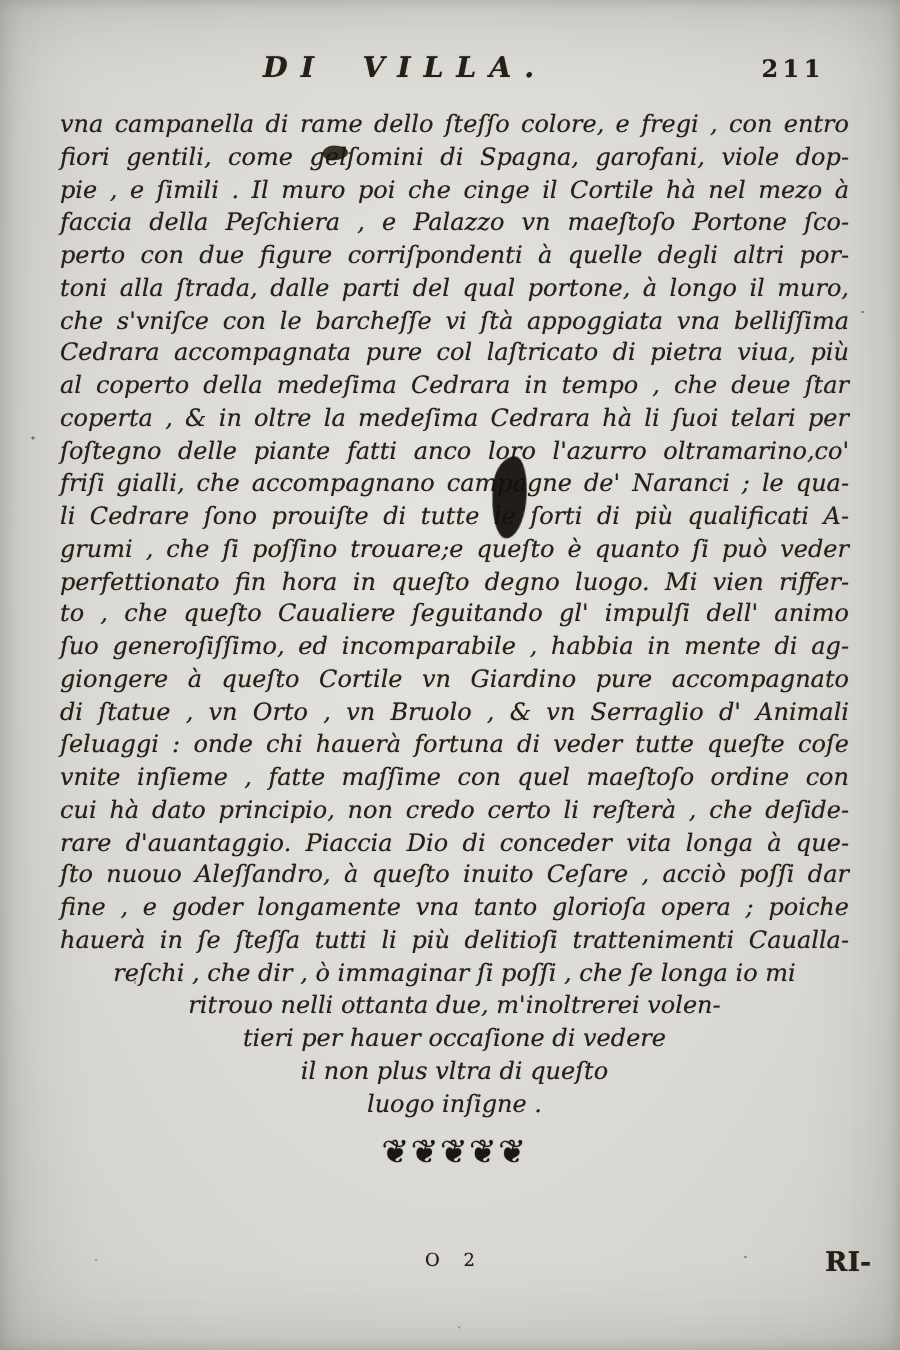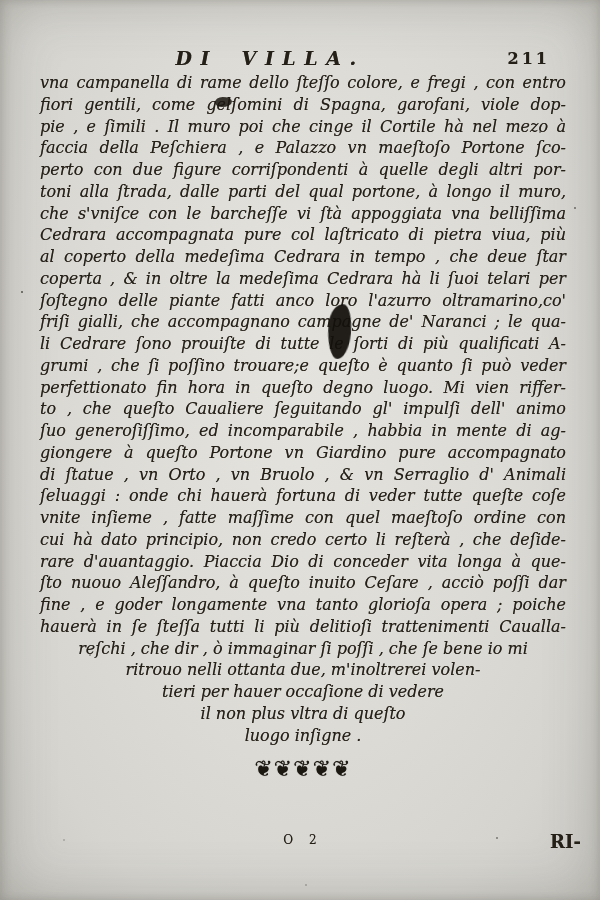--- a/index.html
+++ b/index.html
@@ -14,21 +14,21 @@
     position:absolute; inset:0; pointer-events:none;
     background:
       radial-gradient(2px 2px at 22px 292px, rgba(40,35,28,.55) 0 45%, transparent 60%),
       radial-gradient(2px 2px at 540px 132px, rgba(40,35,28,.4) 0 45%, transparent 60%),
       radial-gradient(1.6px 1.6px at 575px 208px, rgba(40,35,28,.45) 0 45%, transparent 60%),
       radial-gradient(1.6px 1.6px at 90px 655px, rgba(40,35,28,.35) 0 45%, transparent 60%),
       radial-gradient(1.6px 1.6px at 497px 838px, rgba(40,35,28,.4) 0 45%, transparent 60%),
       radial-gradient(1.4px 1.4px at 306px 885px, rgba(40,35,28,.35) 0 45%, transparent 60%),
       radial-gradient(1.4px 1.4px at 64px 840px, rgba(40,35,28,.3) 0 45%, transparent 60%);
   }
-  .running-header { position:absolute; top:34px; left:40px; width:526px; height:24px;margin-top:13px; }
+  .running-header { position:absolute; top:34px; left:40px; width:526px; height:24px; }
   .page-title {
     position:absolute; left:0; width:460px; text-align:center;
     font-style:italic; font-size:19px; font-weight:bold;
     letter-spacing:.45em; word-spacing:.45em;
     text-shadow:0 0 .6px rgba(30,25,18,.6);
   }
   .page-number {
     position:absolute; left:440px; top:2px; width:70px; text-align:right;
     font-size:16px; font-weight:bold; letter-spacing:3px;
     text-shadow:0 0 .5px rgba(30,25,18,.55);
@@ -95,32 +95,32 @@
         <div class="j">Cedrara accompagnata pure col laſtricato di pietra viua, più</div>
         <div class="j">al coperto della medeſima Cedrara in tempo , che deue ſtar</div>
         <div class="j">coperta , &amp; in oltre la medeſima Cedrara hà li ſuoi telari per</div>
         <div class="j">ſoſtegno delle piante fatti anco loro l'azurro oltramarino,co'</div>
         <div class="j">friſi gialli, che accompagnano campagne de' Naranci ; le qua-</div>
         <div class="j">li Cedrare ſono prouiſte di tutte le ſorti di più qualificati A-</div>
         <div class="j">grumi , che ſi poſſino trouare;e queſto è quanto ſi può veder</div>
         <div class="j">perfettionato fin hora in queſto degno luogo.  Mi vien riffer-</div>
         <div class="j">to , che queſto Caualiere ſeguitando gl' impulſi dell' animo</div>
         <div class="j">ſuo generoſiſſimo, ed incomparabile , habbia in mente di ag-</div>
-        <div class="j">giongere à queſto Portone vn Giardino pure accompagnato</div>
+        <div class="j">giongere à queſto Cortile vn Giardino pure accompagnato</div>
         <div class="j">di ſtatue , vn Orto , vn Bruolo , &amp; vn Serraglio d' Animali</div>
         <div class="j">ſeluaggi : onde chi hauerà fortuna di veder tutte queſte coſe</div>
         <div class="j">vnite inſieme , fatte maſſime con quel maeſtoſo ordine con</div>
         <div class="j">cui hà dato principio, non credo certo li reſterà , che deſide-</div>
         <div class="j">rare d'auantaggio.  Piaccia Dio di conceder vita longa à que-</div>
         <div class="j">ſto nuouo Aleſſandro, à queſto inuito Ceſare , acciò poſſi dar</div>
         <div class="j">fine , e goder longamente vna tanto glorioſa opera ; poiche</div>
         <div class="j">hauerà in ſe ſteſſa tutti li più delitioſi trattenimenti Caualla-</div>
       </div>
     <div>
-        <div class="c">reſchi , che dir , ò immaginar ſi poſſi , che ſe bene io mi</div>
+        <div class="c">reſchi , che dir , ò immaginar ſi poſſi , che ſe longa io mi</div>
         <div class="c">ritrouo nelli ottanta due, m'inoltrerei volen-</div>
         <div class="c">tieri per hauer occaſione di  vedere</div>
         <div class="c">il non plus vltra di queſto</div>
         <div class="c">luogo inſigne .</div>
       </div>
   </div>
 
   <div class="ink-blot-main"></div>
   <div class="ink-blot-small"></div>
 

